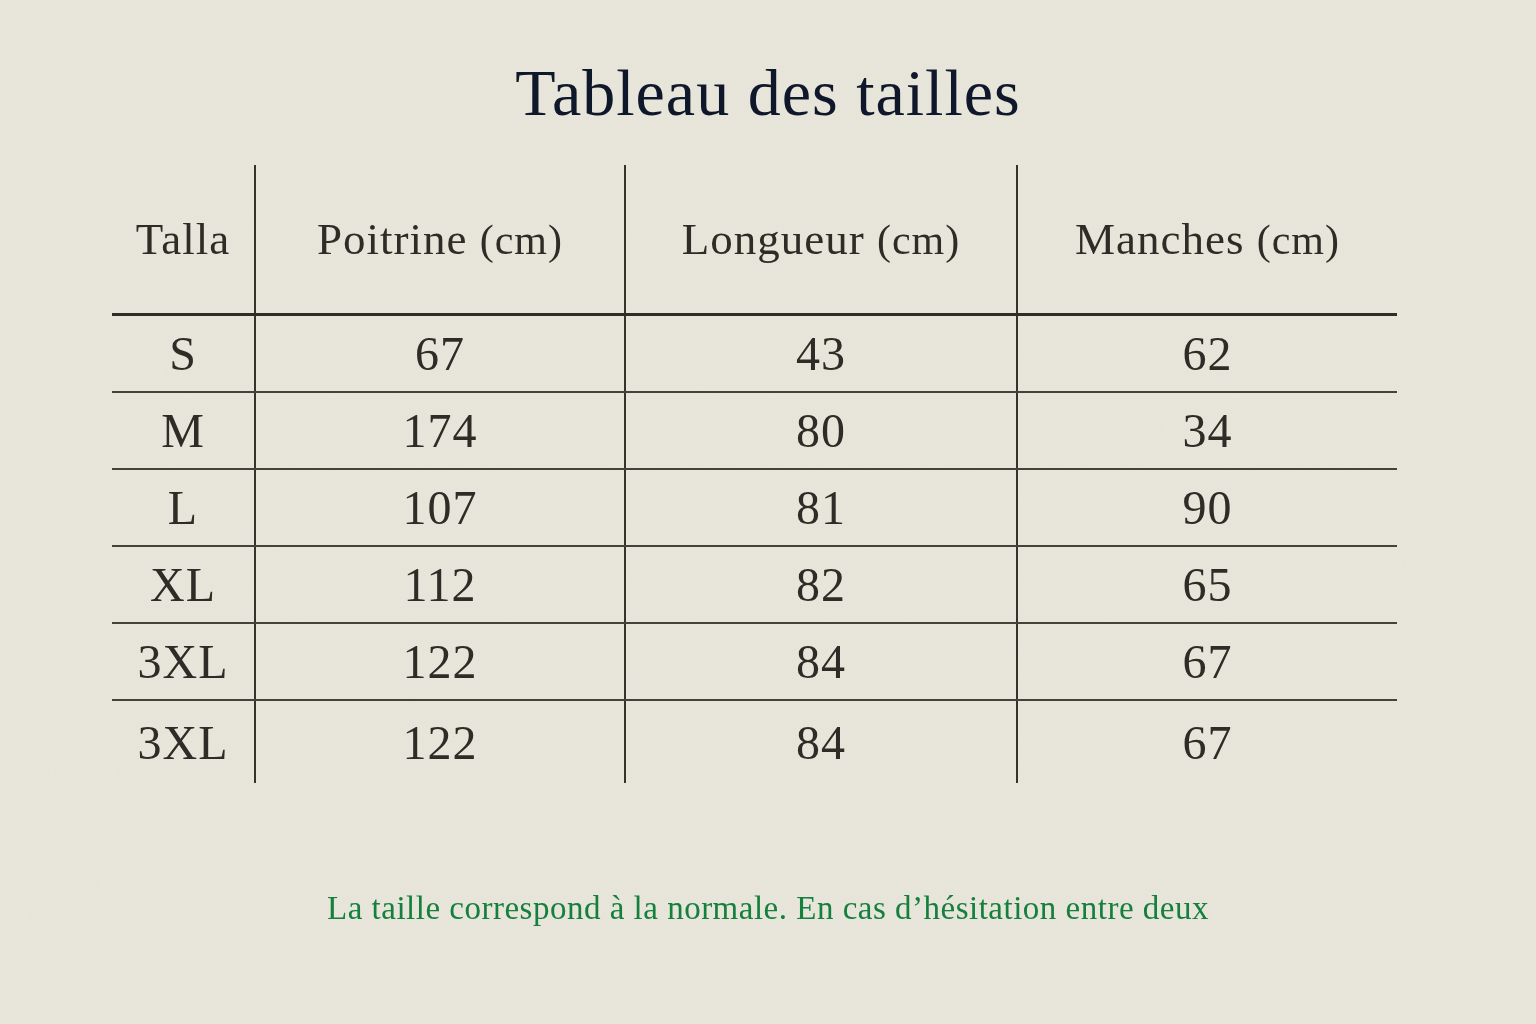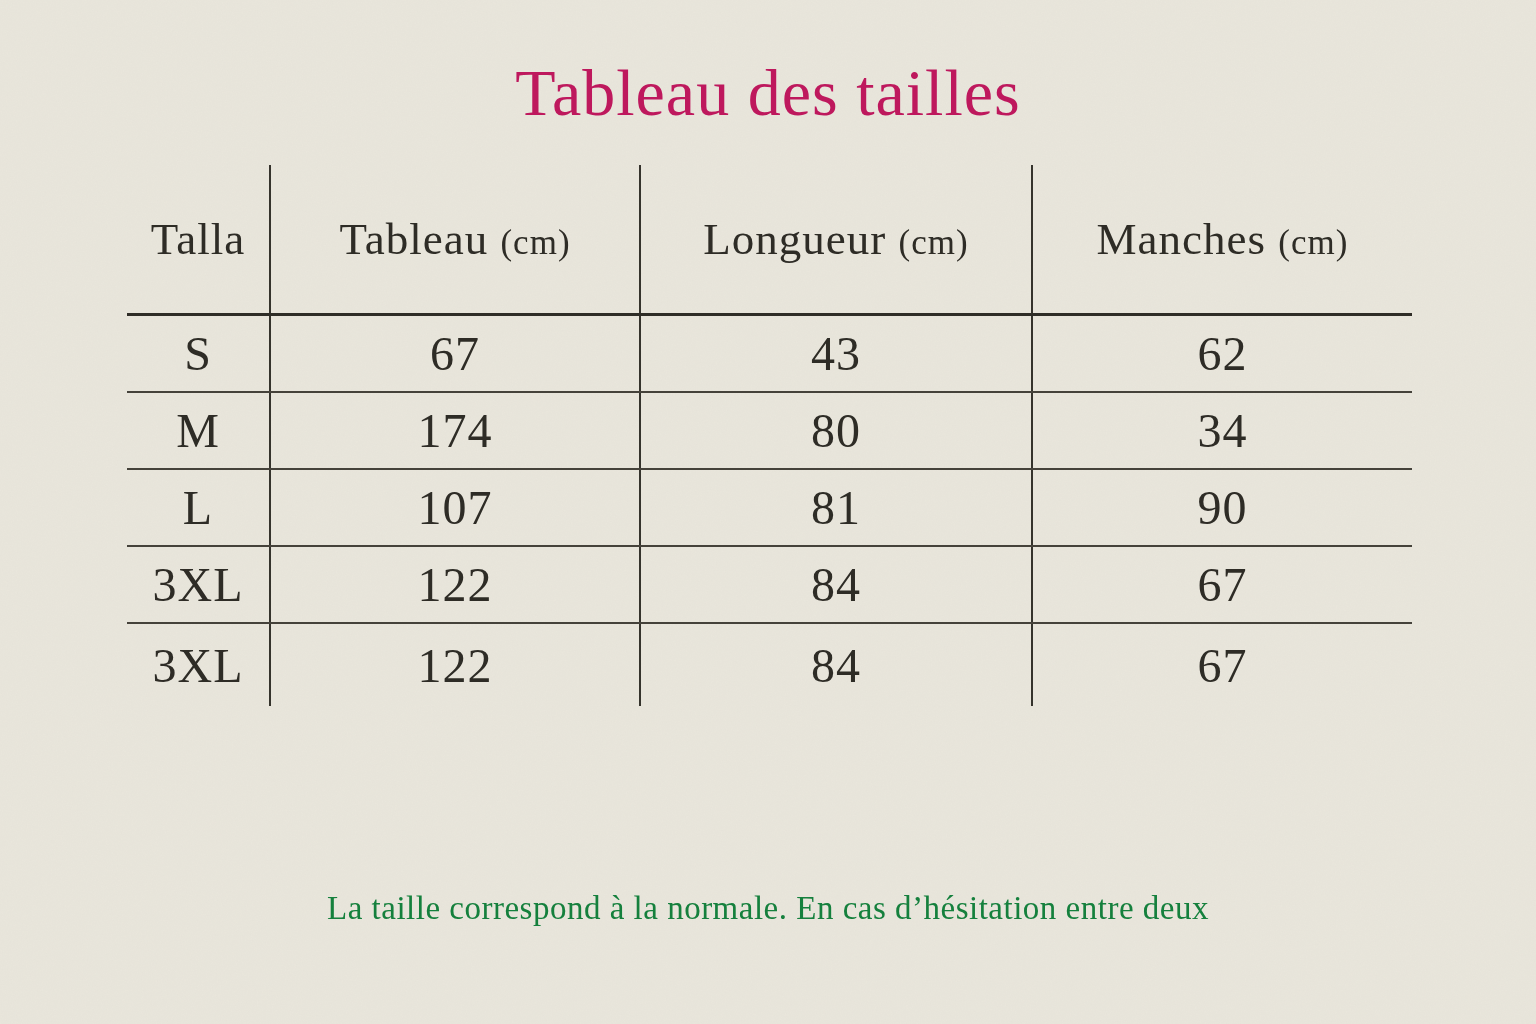--- a/index.html
+++ b/index.html
@@ -26,25 +26,25 @@
     position: absolute;
     top: 60px;
     left: 0;
     width: 100%;
     margin: 0;
     text-align: center;
     font-size: 66px;
     font-weight: normal;
     letter-spacing: 1px;
     line-height: 1;
-    color: #be185d;
+    color: #0f172a;
   }
   table.size-table {
     position: absolute;
-    left: 127px;
+    left: 112px;
     top: 165px;
     width: 1285px;
     border-collapse: collapse;
     table-layout: fixed;
   }
   .size-table th, .size-table td {
     text-align: center;
     vertical-align: middle;
     font-weight: normal;
     padding: 0;
@@ -53,21 +53,21 @@
   .size-table td:not(:last-child) {
     border-right: 2px solid #35332c;
   }
   .size-table thead th {
     height: 148px;
     font-size: 45px;
     border-bottom: 3px solid #2f2d27;
     letter-spacing: 1px;
   }
   .size-table thead th .unit {
-    font-size: 35px;
+    font-size: 42px;
   }
   .size-table tbody td {
     height: 75px;
     font-size: 48px;
     letter-spacing: 1px;
     border-bottom: 2px solid #45423a;
   }
   .size-table tbody tr:last-child td {
     border-bottom: none;
     height: 82px;
@@ -101,21 +101,21 @@
 <table class="size-table">
   <colgroup>
     <col style="width:143px">
     <col style="width:370px">
     <col style="width:392px">
     <col style="width:380px">
   </colgroup>
   <thead>
     <tr>
       <th><span>Talla</span></th>
-      <th><span>Tableau</span> <span class="unit">(cm)</span></th>
+      <th><span>Poitrine</span> <span class="unit">(cm)</span></th>
       <th><span>Longueur</span> <span class="unit">(cm)</span></th>
       <th><span>Manches</span> <span class="unit">(cm)</span></th>
     </tr>
   </thead>
   <tbody>
     <tr>
       <td>S</td>
       <td>67</td>
       <td>43</td>
       <td>62</td>
@@ -126,20 +126,26 @@
       <td>80</td>
       <td>34</td>
     </tr>
     <tr>
       <td>L</td>
       <td>107</td>
       <td>81</td>
       <td>90</td>
     </tr>
     <tr>
+      <td>XL</td>
+      <td>112</td>
+      <td>82</td>
+      <td>65</td>
+    </tr>
+    <tr>
       <td>3XL</td>
       <td>122</td>
       <td>84</td>
       <td>67</td>
     </tr>
     <tr>
       <td>3XL</td>
       <td>122</td>
       <td>84</td>
       <td>67</td>

